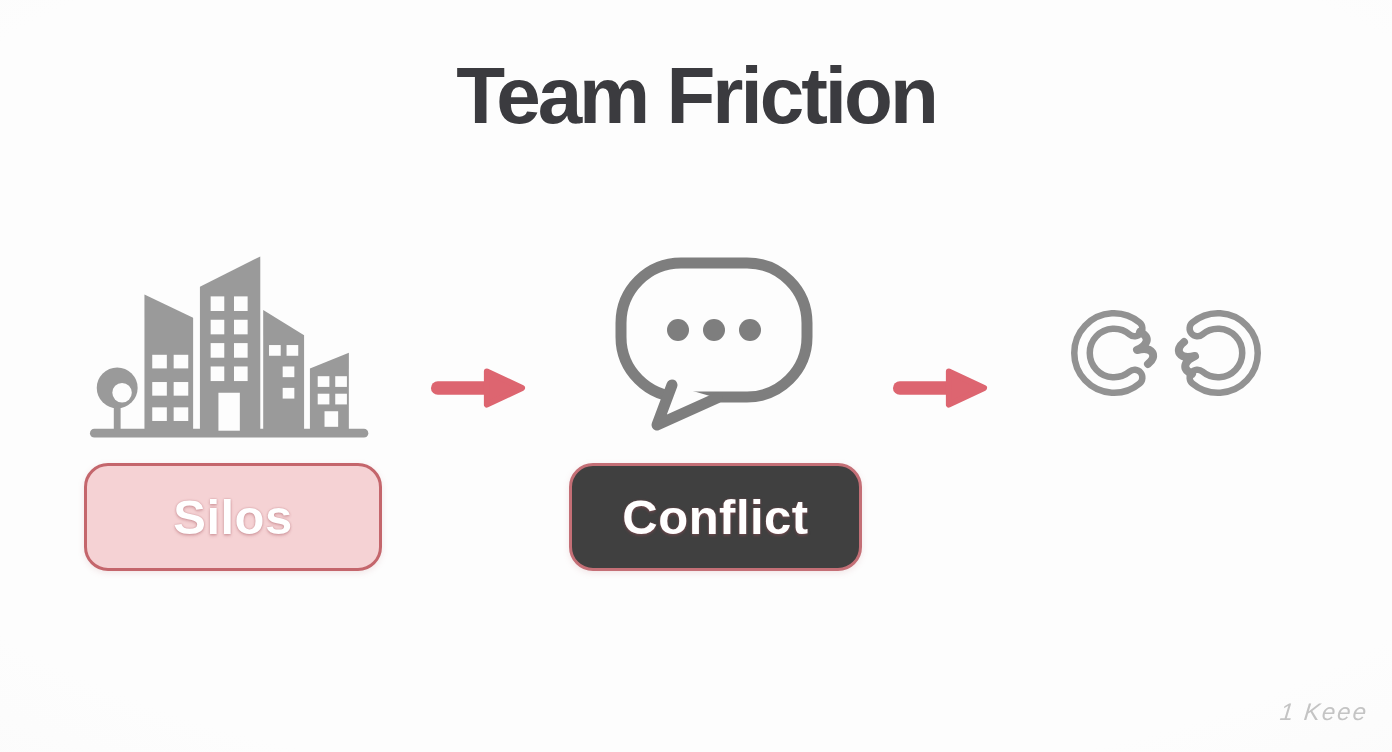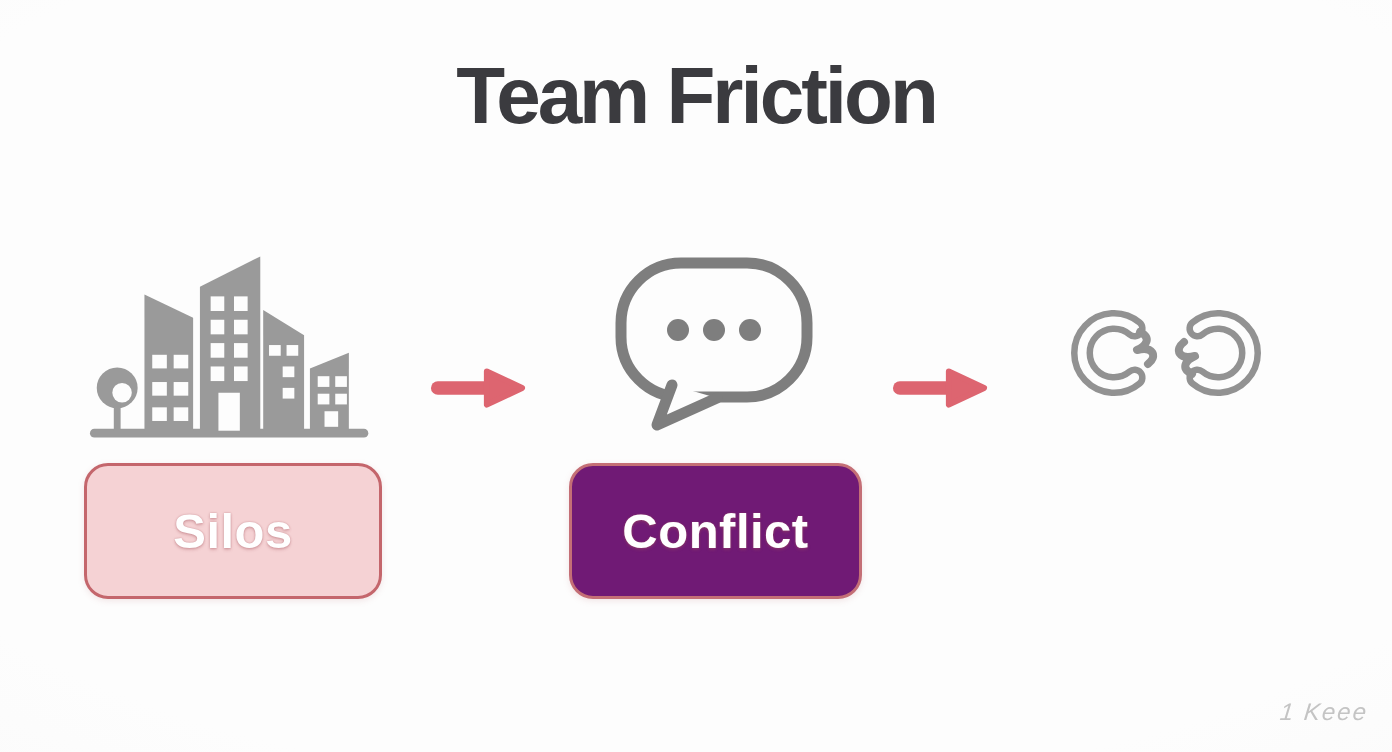--- a/index.html
+++ b/index.html
@@ -29,21 +29,21 @@
   .icon-chain     { left: 1066px; top: 298px; width: 200px; height: 110px; }
 
   .arrow { position: absolute; width: 98px; height: 46px; }
   .arrow svg { display: block; width: 100%; height: 100%; }
   .arrow-1 { left: 429px; top: 365px; }
   .arrow-2 { left: 891px; top: 365px; }
 
   .stage-box {
     position: absolute;
     top: 463px;
-    height: 136px;
+    height: 108px;
     border: 3px solid;
     border-radius: 24px;
     display: flex;
     align-items: center;
     justify-content: center;
     box-shadow: 0 2px 6px rgba(190,120,125,0.18);
   }
   .stage-box .stage-label {
     font-size: 49px;
     font-weight: 700;
@@ -154,20 +154,20 @@
         <path d="M74 34 c12 6 6 14 -3 18 c16 -4 21 6 11 14"></path>
         <path d="M126 76 c-12 -6 -6 -14 3 -18 c-16 4 -21 -6 -11 -14"></path>
       </g>
     </svg>
   </div>
 
   <div class="stage-box box-silos" style="background-color: rgb(245, 210, 212); border-color: rgb(196, 102, 108);">
     <span class="stage-label" style="color: rgb(255, 255, 255);">Silos</span>
   </div>
 
-  <div class="stage-box box-conflict" style="background-color: #701a75; border-color: rgb(196, 111, 118);">
+  <div class="stage-box box-conflict" style="background-color: #404040; border-color: rgb(196, 111, 118);">
     <span class="stage-label" style="color: rgb(255, 255, 255);">Conflict</span>
   </div>
 
 
   <div class="watermark" style="color: rgb(196, 196, 196);">1 Keee</div>
 
 </div>
 
 </body></html>

